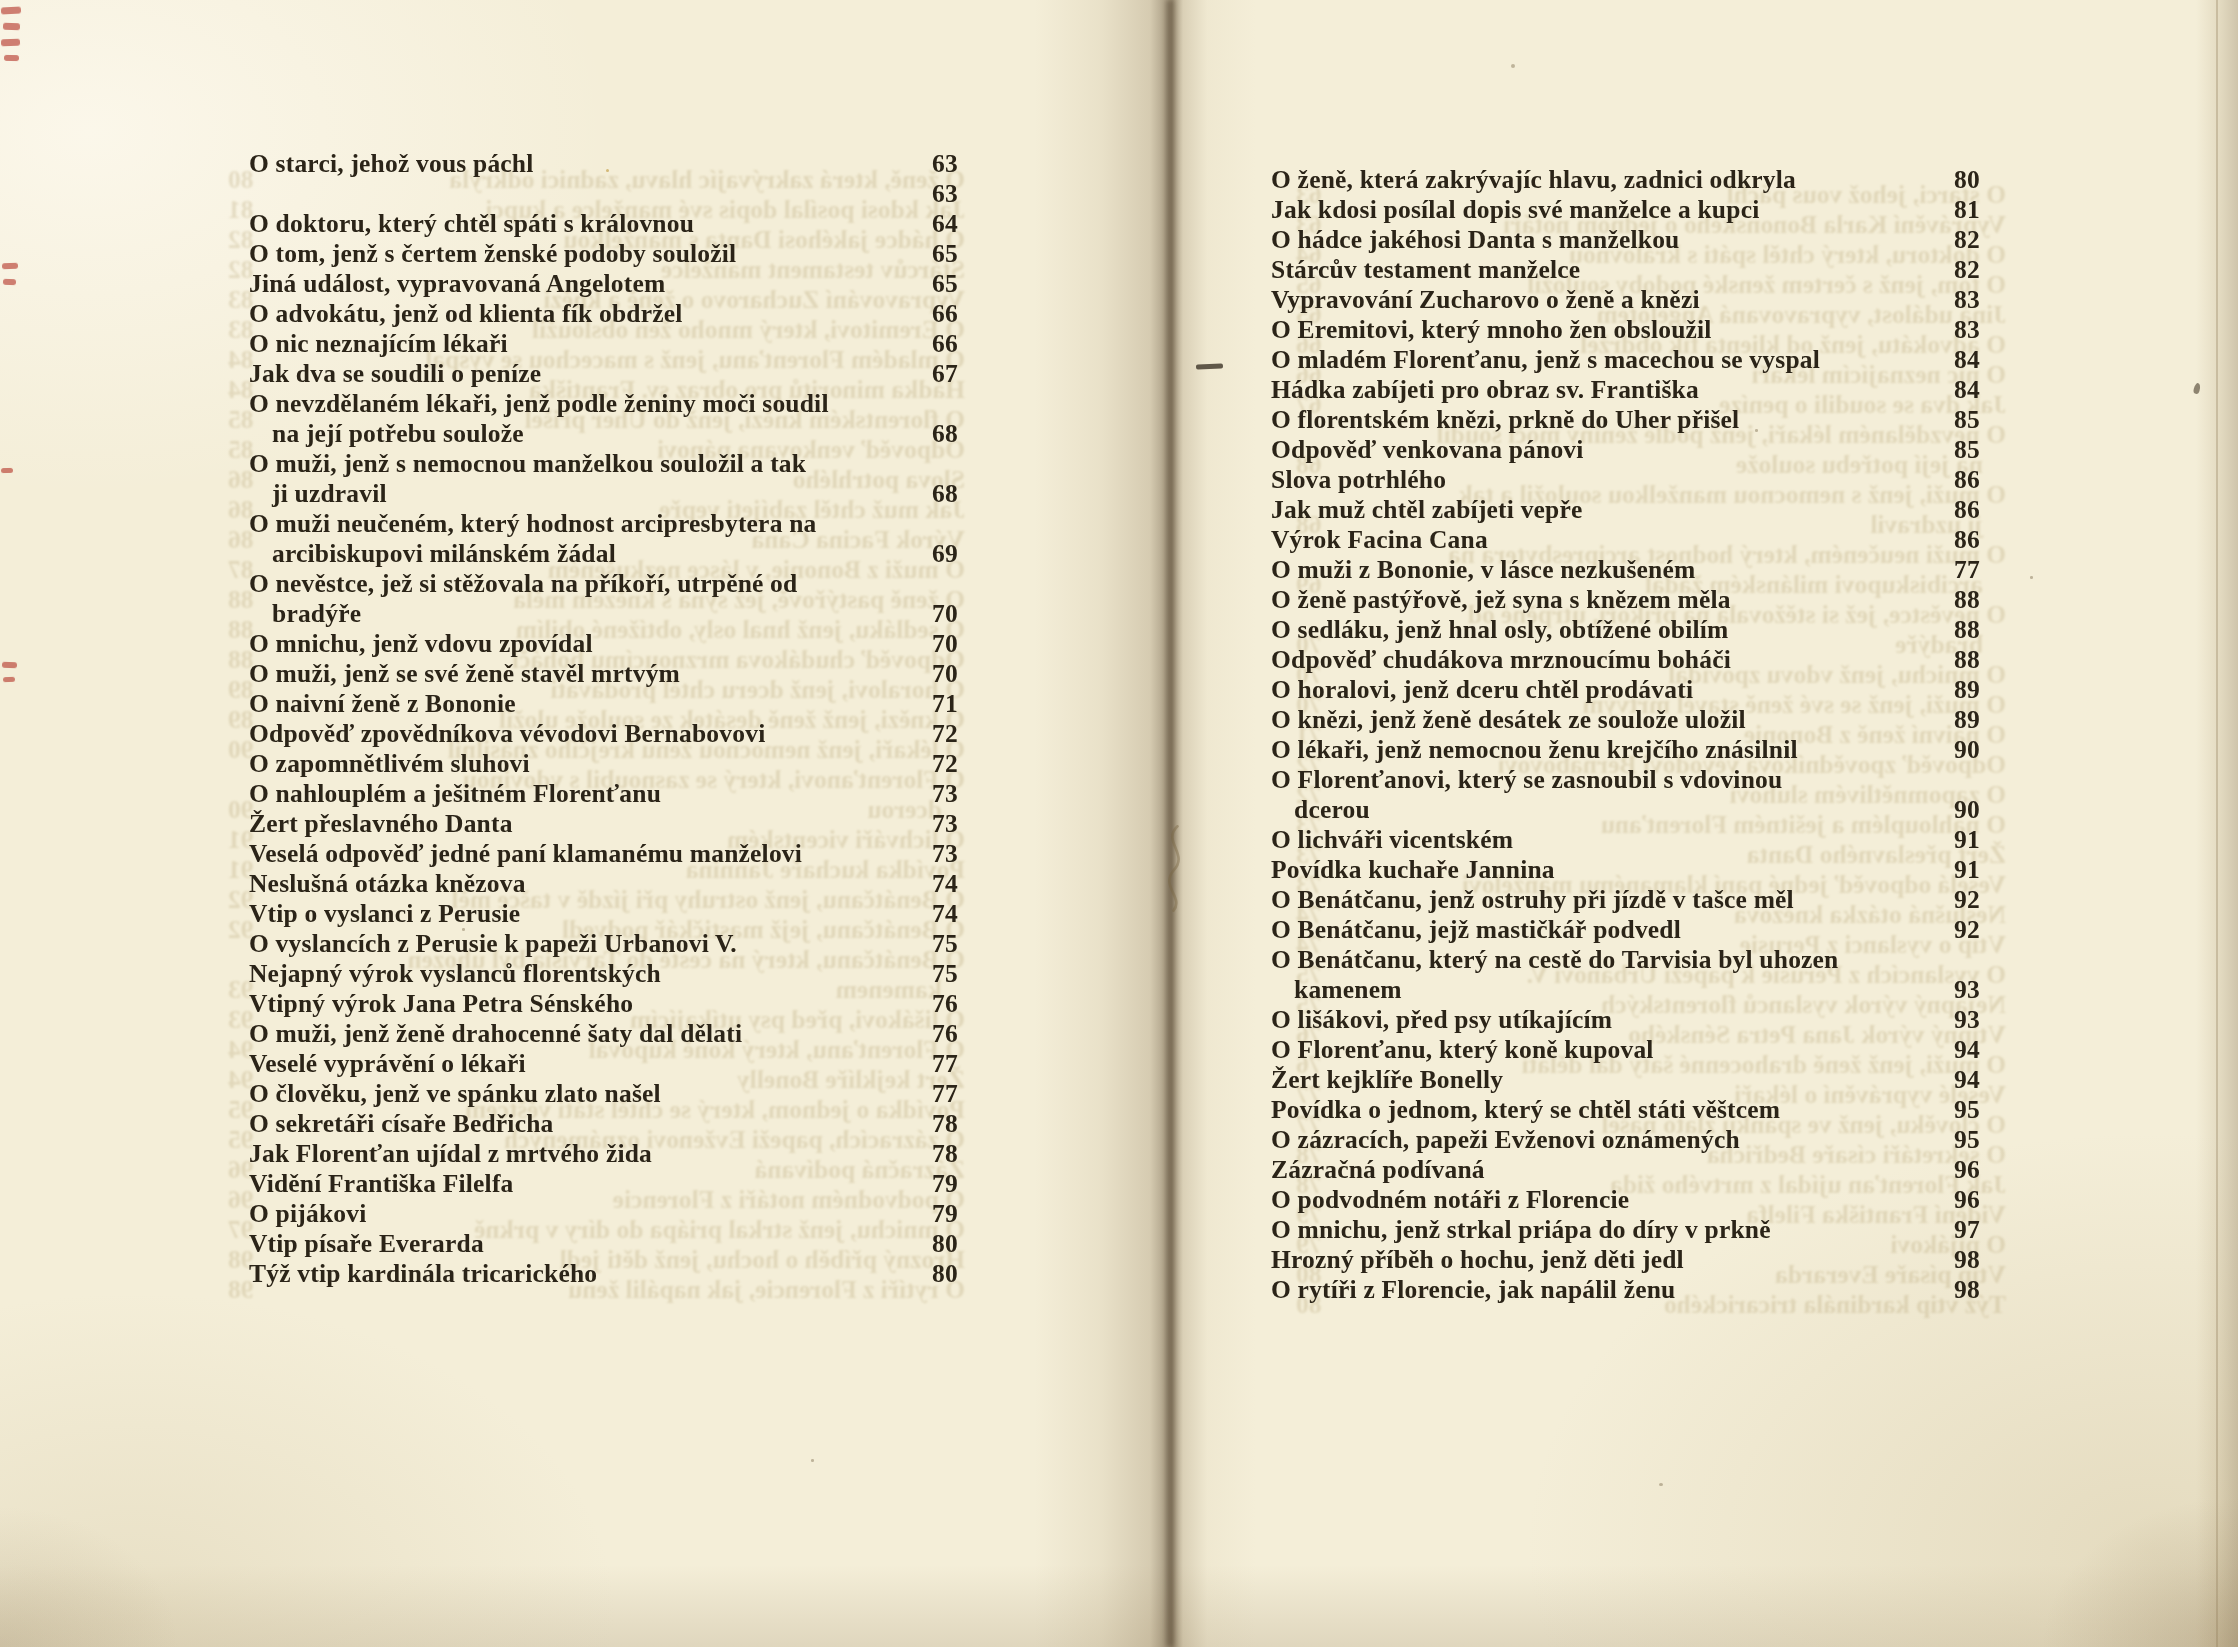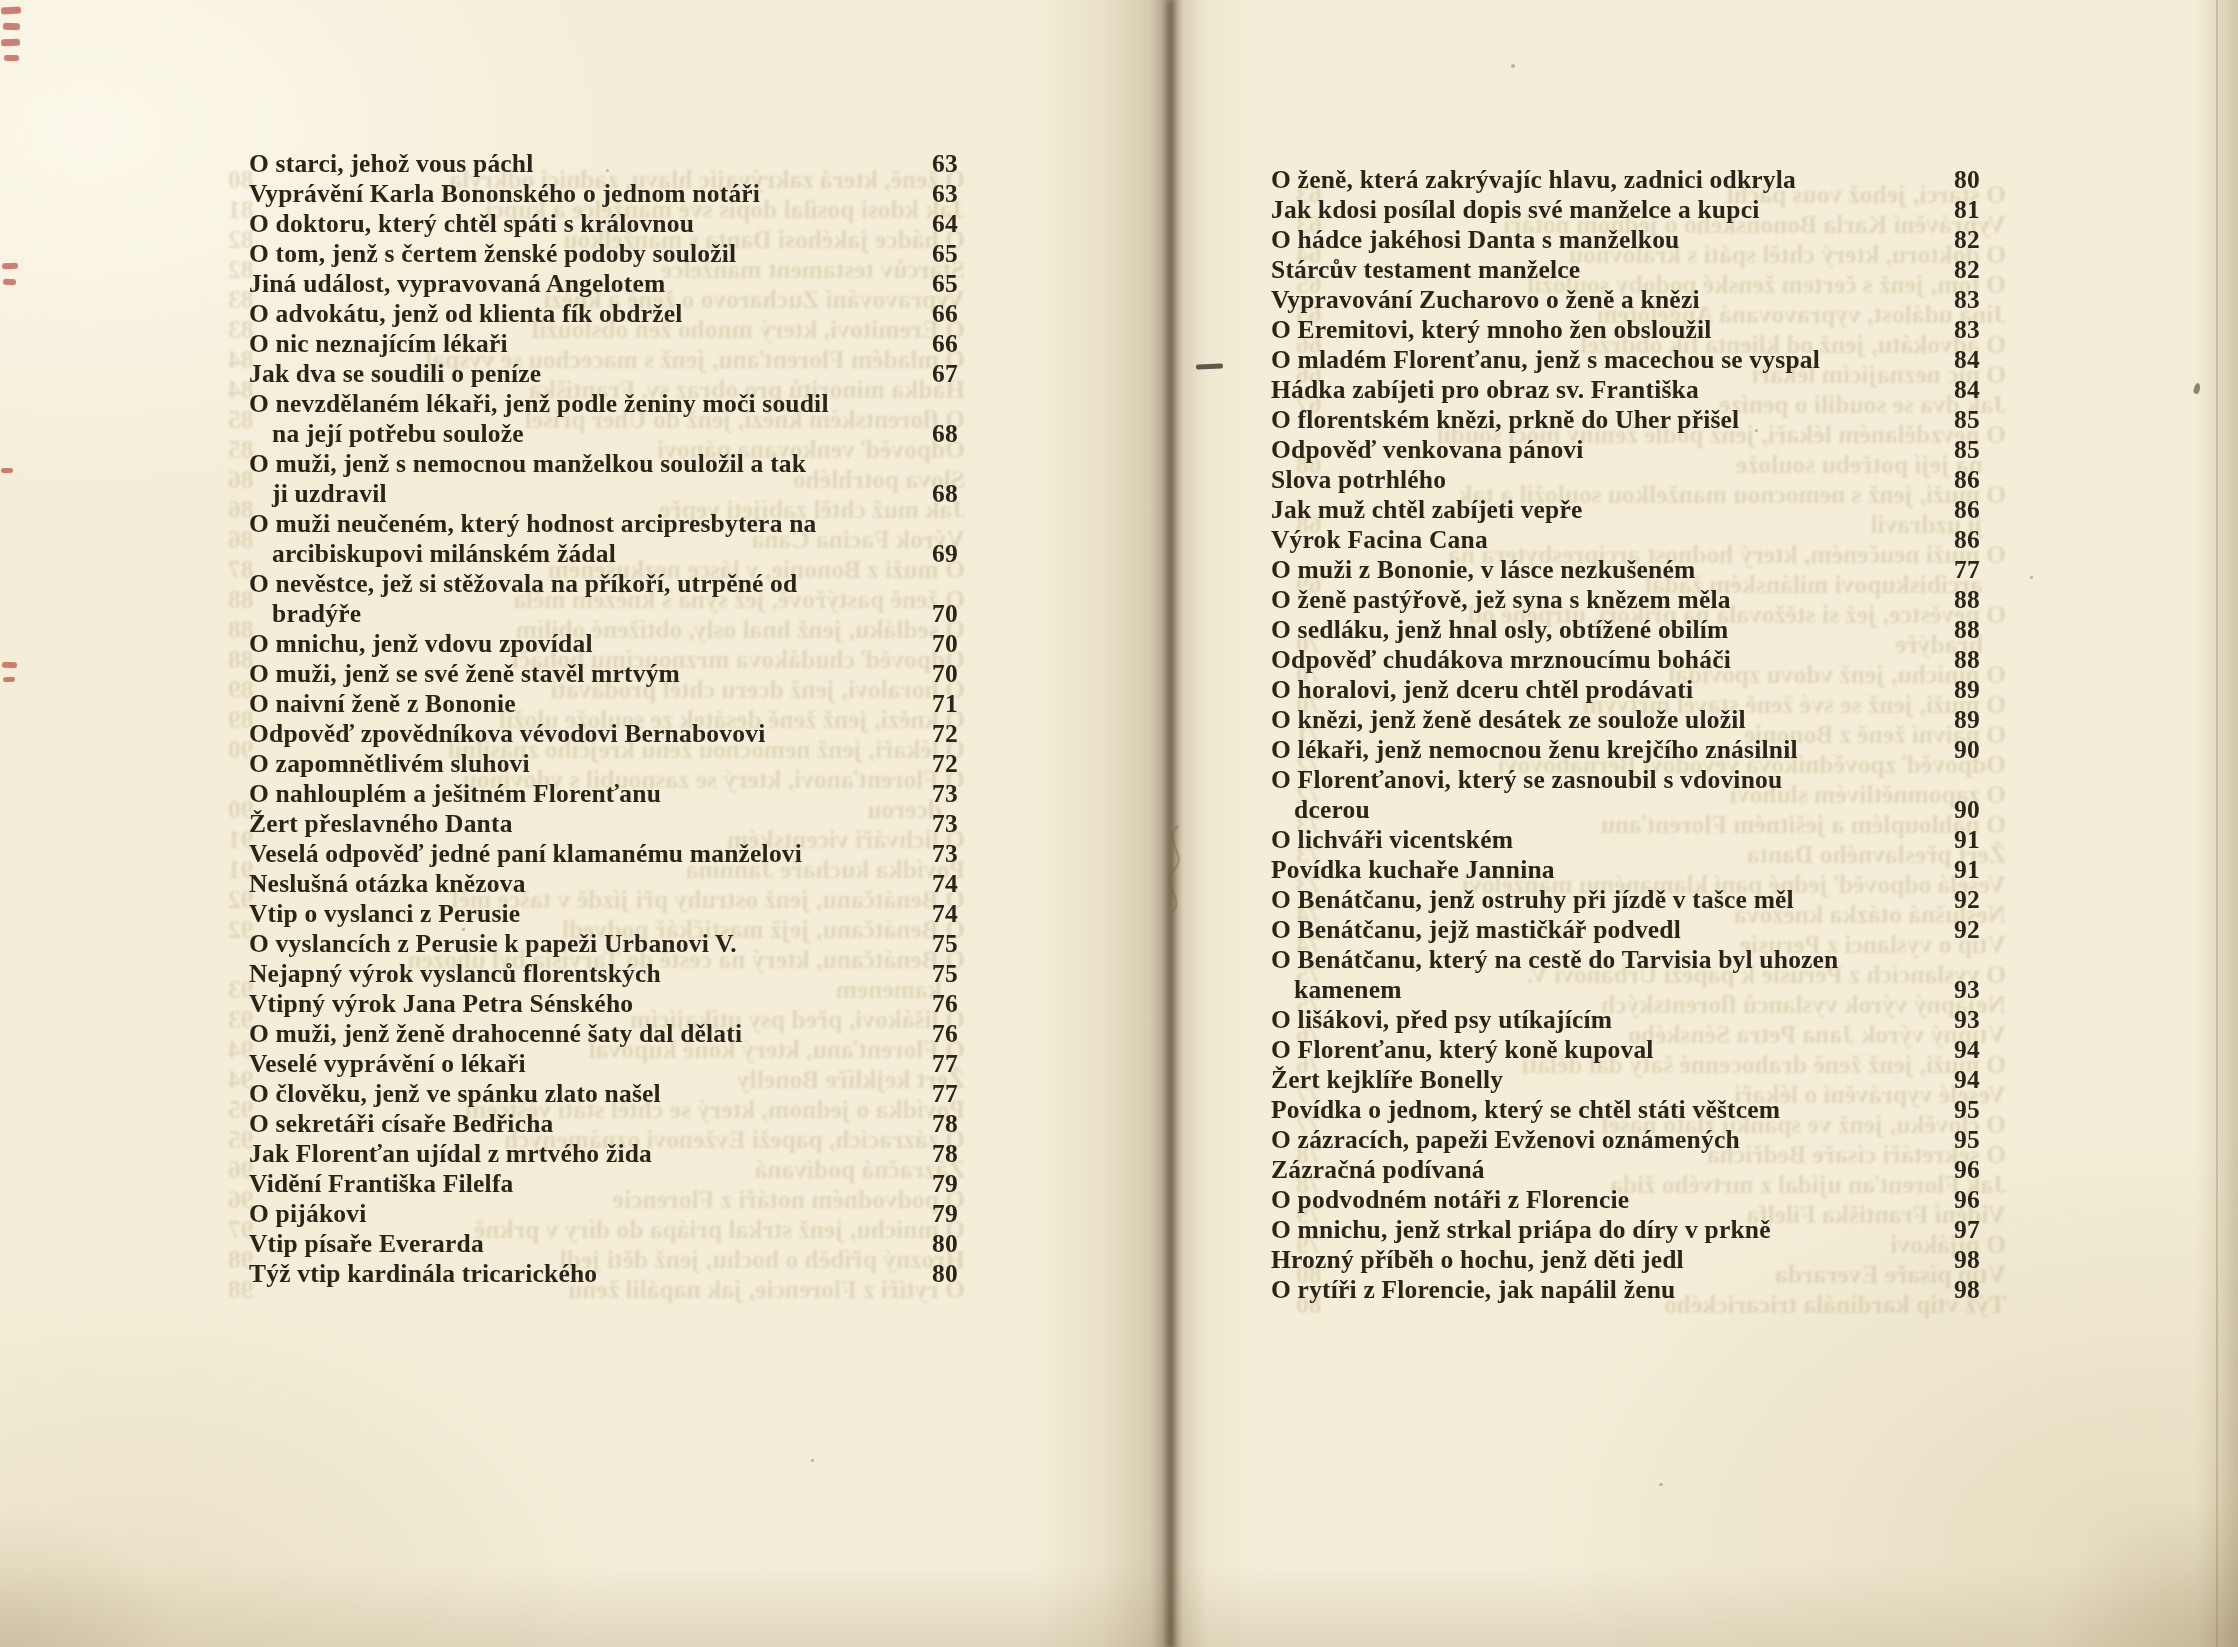--- a/index.html
+++ b/index.html
@@ -135,21 +135,21 @@
       <div class="row"><span class="t">Jak Florenťan ujídal z mrtvého žida</span><span class="pg">78</span></div>
       <div class="row"><span class="t">Vidění Františka Filelfa</span><span class="pg">79</span></div>
       <div class="row"><span class="t">O pijákovi</span><span class="pg">79</span></div>
       <div class="row"><span class="t">Vtip písaře Everarda</span><span class="pg">80</span></div>
       <div class="row"><span class="t">Týž vtip kardinála tricarického</span><span class="pg">80</span></div>
     </div>
 
   <div class="page-area" style="left:0;width:967px;">
     <div class="toc" id="toc-left" style="left:249px;top:149px;width:709px;">
         <div class="row"><span class="t">O starci, jehož vous páchl</span><span class="pg">63</span></div>
-        <div class="row"><span class="t">Vyprávění Karla Bononského o jednom notáři</span><span class="pg">63</span></div>
+        <div class="row"><span class="pg">63</span></div>
         <div class="row"><span class="t">O doktoru, který chtěl spáti s královnou</span><span class="pg">64</span></div>
         <div class="row"><span class="t">O tom, jenž s čertem ženské podoby souložil</span><span class="pg">65</span></div>
         <div class="row"><span class="t">Jiná událost, vypravovaná Angelotem</span><span class="pg">65</span></div>
         <div class="row"><span class="t">O advokátu, jenž od klienta fík obdržel</span><span class="pg">66</span></div>
         <div class="row"><span class="t">O nic neznajícím lékaři</span><span class="pg">66</span></div>
         <div class="row"><span class="t">Jak dva se soudili o peníze</span><span class="pg">67</span></div>
         <div class="row"><span class="t">O nevzdělaném lékaři, jenž podle ženiny moči soudil</span></div>
         <div class="row cont"><span class="t">na její potřebu soulože</span><span class="pg">68</span></div>
         <div class="row"><span class="t">O muži, jenž s nemocnou manželkou souložil a tak</span></div>
         <div class="row cont"><span class="t">ji uzdravil</span><span class="pg">68</span></div>

